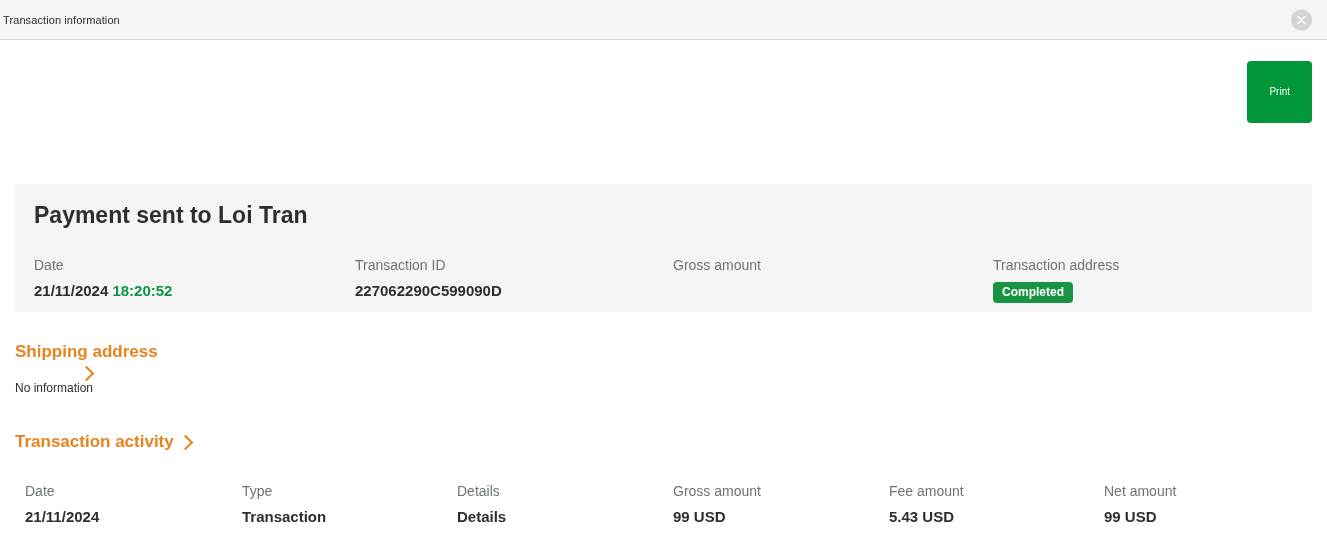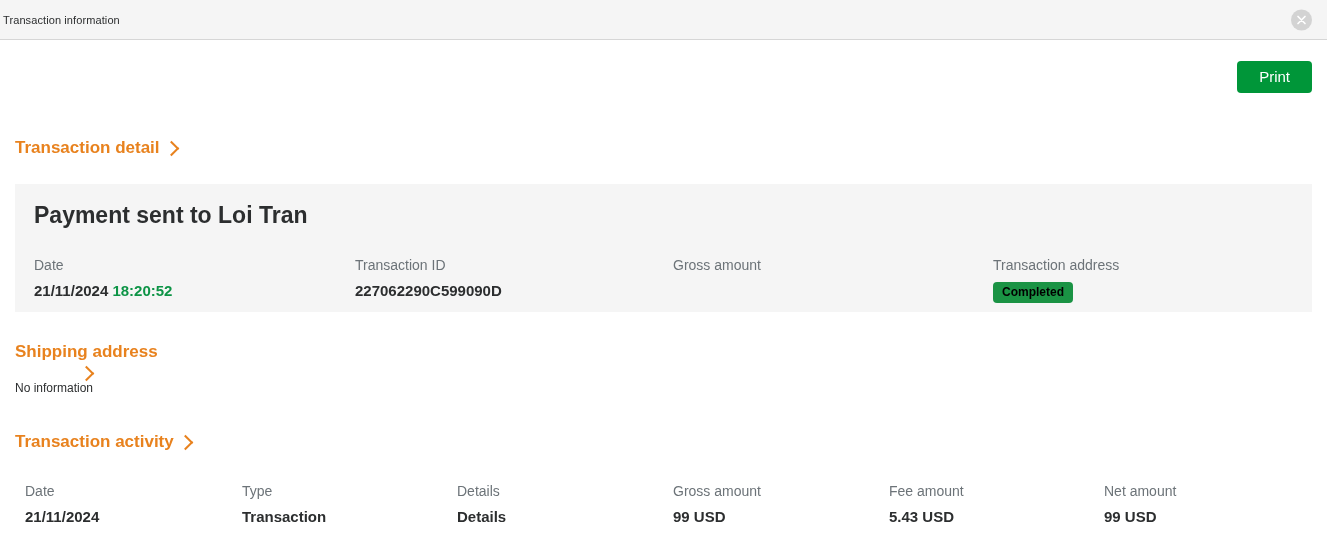--- a/index.html
+++ b/index.html
@@ -54,25 +54,25 @@
   }
 
   .print-row {
     display: flex;
     justify-content: flex-end;
     padding-top: 21px;
   }
   .print-btn {
     background: #009639;
     color: #ffffff;
-    font-size: 15px;
+    font-size: 10px;
     font-family: "Liberation Sans", sans-serif;
     border: none;
     border-radius: 4px;
-    padding: 8px 22px;
+    padding: 23px 22px;
     cursor: pointer;
     line-height: 16px;
   }
 
   
   .section-head {
     display: inline-flex;
     align-items: center;
     gap: 6px;
     color: #e8821e;
@@ -132,21 +132,21 @@
     font-size: 15px;
     font-weight: bold;
     color: #2c2e2f;
     line-height: 17px;
   }
   .time-green { color: #0d9446; }
 
   .badge {
     display: inline-block;
     background: #1a9344;
-    color: #000000;
+    color: #ffffff;
     font-size: 12px;
     font-weight: bold;
     border-radius: 4px;
     padding: 4px 9px;
     line-height: 13px;
   }
 
   
   .no-info {
     position: absolute;
@@ -197,24 +197,20 @@
     </span>
   </div>
 </div>
 
 <div class="modal-body">
 
   <div class="print-row">
     <button class="print-btn">Print</button>
   </div>
 
-  <div class="section-head head-transaction-detail">
-    <span>Transaction detail</span>
-    <span class="chev"></span>
-  </div>
 
   <div class="summary-panel">
     <div class="summary-title">Payment sent to Loi Tran</div>
     <div class="summary-grid">
 
       <div class="sum-col c1">
         <div class="field-label">Date</div>
         <div class="field-value">
           <span>21/11/2024</span>
           <span class="time-green">18:20:52</span>

